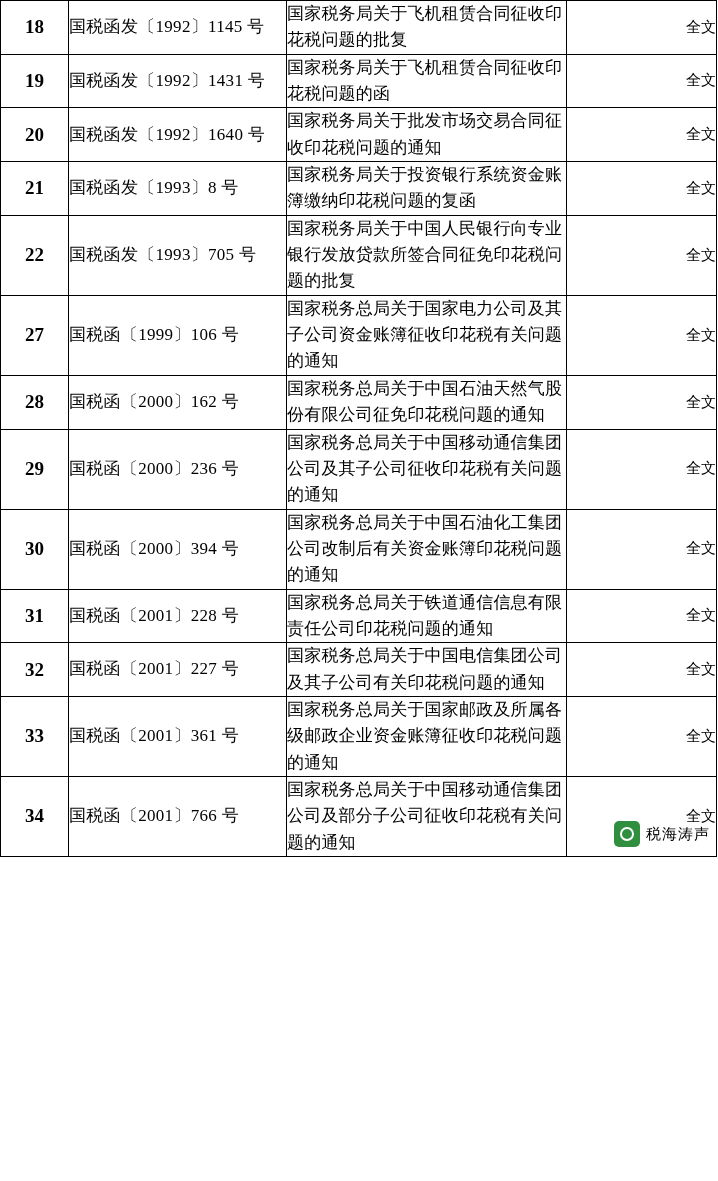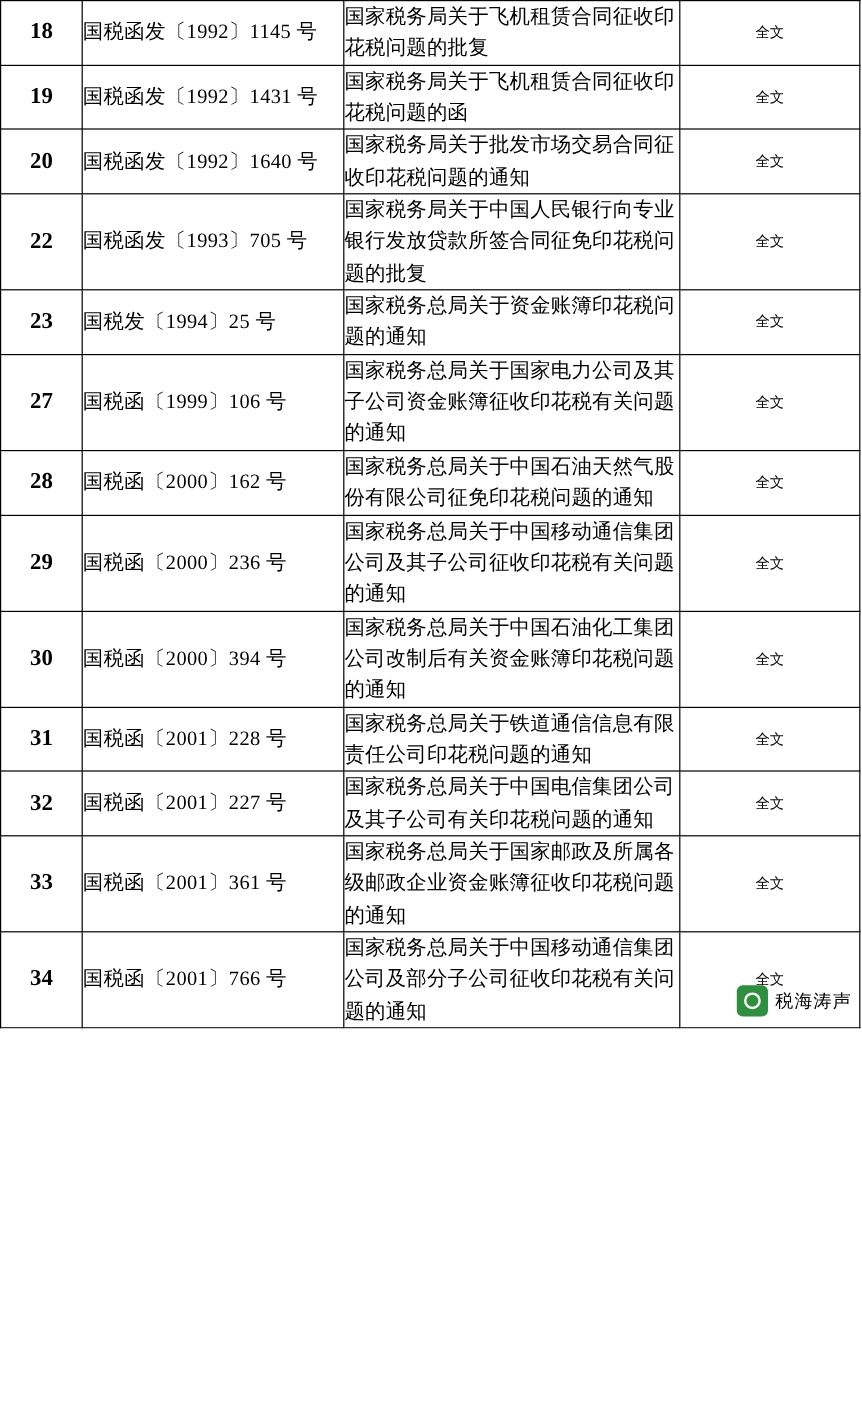--- a/index.html
+++ b/index.html
@@ -40,22 +40,22 @@
     line-height: 1.55;
     letter-spacing: 0.3px;
   }
   .cell-title {
     font-size: 17px;
     padding: 7px 8px 7px 8px;
     line-height: 1.55;
     letter-spacing: 0.2px;
   }
   .cell-scope {
-    text-align: center;
-    font-size: 12px;
+    text-align: right;
+    font-size: 15px;
     padding: 6px 4px;
     line-height: 1.55;
   }
 
   
   .watermark {
     position: absolute;
     right: 8px;
     bottom: 10px;
     display: flex;
@@ -118,34 +118,34 @@
         <td class="cell-scope">全文</td>
       </tr>
 
       <tr>
         <td class="cell-index">20</td>
         <td class="cell-docno">国税函发〔1992〕1640 号</td>
         <td class="cell-title">国家税务局关于批发市场交易合同征收印花税问题的通知</td>
         <td class="cell-scope">全文</td>
       </tr>
 
+      <tr>
+        <td class="cell-index">21</td>
+        <td class="cell-docno">国税函发〔1993〕8 号</td>
+        <td class="cell-title">国家税务局关于投资银行系统资金账簿缴纳印花税问题的复函</td>
+        <td class="cell-scope">全文</td>
+      </tr>
 
       <tr>
         <td class="cell-index">22</td>
         <td class="cell-docno">国税函发〔1993〕705 号</td>
         <td class="cell-title">国家税务局关于中国人民银行向专业银行发放贷款所签合同征免印花税问题的批复</td>
         <td class="cell-scope">全文</td>
       </tr>
 
-      <tr>
-        <td class="cell-index">23</td>
-        <td class="cell-docno">国税发〔1994〕25 号</td>
-        <td class="cell-title">国家税务总局关于资金账簿印花税问题的通知</td>
-        <td class="cell-scope">全文</td>
-      </tr>
 
 
 
 
       <tr>
         <td class="cell-index">27</td>
         <td class="cell-docno">国税函〔1999〕106 号</td>
         <td class="cell-title">国家税务总局关于国家电力公司及其子公司资金账簿征收印花税有关问题的通知</td>
         <td class="cell-scope">全文</td>
       </tr>

